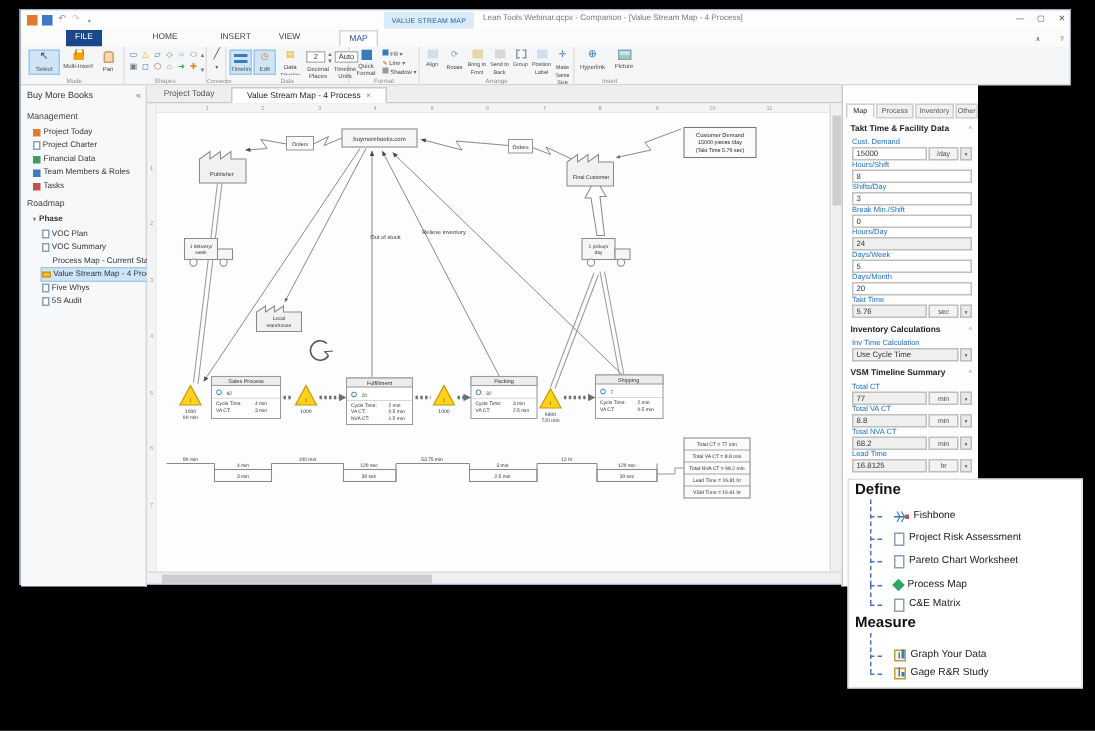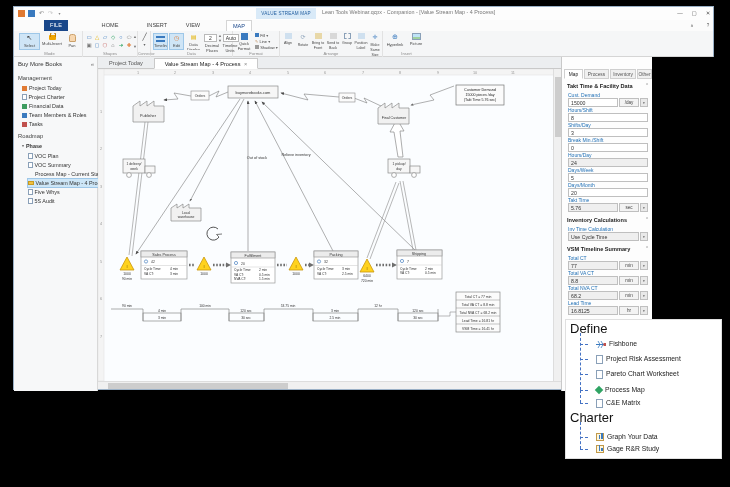--- a/index.html
+++ b/index.html
@@ -62,21 +62,21 @@
 .phdr{position:absolute;left:5px;font-size:5.6px;font-weight:bold;color:#222}
 .pcol{position:absolute;right:4px;font-size:4.5px;color:#888}
 .plabel{position:absolute;left:6px;font-size:5px;color:#1f6fb5}
 .inp{position:absolute;height:9px;background:#fff;border:1px solid #bfbfbf;font-size:5.2px;color:#333;padding:1px 2px;line-height:6px}
 .ro{background:#efefef}
 .unit{position:absolute;height:9px;background:#f3f3f3;border:1px solid #bfbfbf;font-size:4.6px;line-height:8px;text-align:center;color:#444}
 .ddb{position:absolute;height:9px;width:8px;background:#e9e9e9;border:1px solid #bfbfbf;font-size:3.5px;line-height:8px;text-align:center;color:#555}
 .blackpatch{position:absolute;left:638px;top:50px;width:63px;height:334px;background:#000}
 
 .overlay{position:absolute;left:565px;top:319px;width:157px;height:140px;background:#fff;border:1px solid #e0e0e0}
-.ohdr{position:absolute;left:4px;font-size:13px;font-weight:normal;color:#111}
+.ohdr{position:absolute;left:4px;font-size:10px;font-weight:bold;color:#111}
 .oitem{position:absolute;left:30px;height:12px;font-size:6.8px;line-height:12px;color:#222;display:flex;align-items:center;gap:3px}
 .treev{position:absolute;left:14px;width:0;border-left:1px dashed #4472c4}
 .treeh{position:absolute;left:14px;height:0;width:8px;border-top:1px dashed #4472c4}
 .charticon{position:relative;width:8px;height:8px;border:1px solid #c29a4a;background:#fef6dc}
 .charticon i{position:absolute;bottom:1px;width:1.5px;background:#3a7abf}
 </style>
 </head>
 <body>
 
 <div id="app">
@@ -642,21 +642,21 @@
     </div>
     <div class="oitem" style="top:64px">
       <span class="diamond" style="width:6px;height:6px"></span>
       <span>Process Map</span>
     </div>
     <div class="oitem" style="top:77px">
       <span class="doc" style="width:7px;height:9px"></span>
       <span>C&amp;E Matrix</span>
     </div>
 
-    <span class="ohdr" style="top:90px">Charter</span>
+    <span class="ohdr" style="top:90px">Measure</span>
     <div class="treev" style="top:102px;height:27px"></div>
     <div class="treeh" style="top:117px"></div>
     <div class="treeh" style="top:129px"></div>
 
     <div class="oitem" style="top:111px">
       <span class="charticon">
           <i style="left:1.5px;height:4px"></i>
           <i style="left:4px;height:6px"></i>
         </span>
       <span>Graph Your Data</span>

